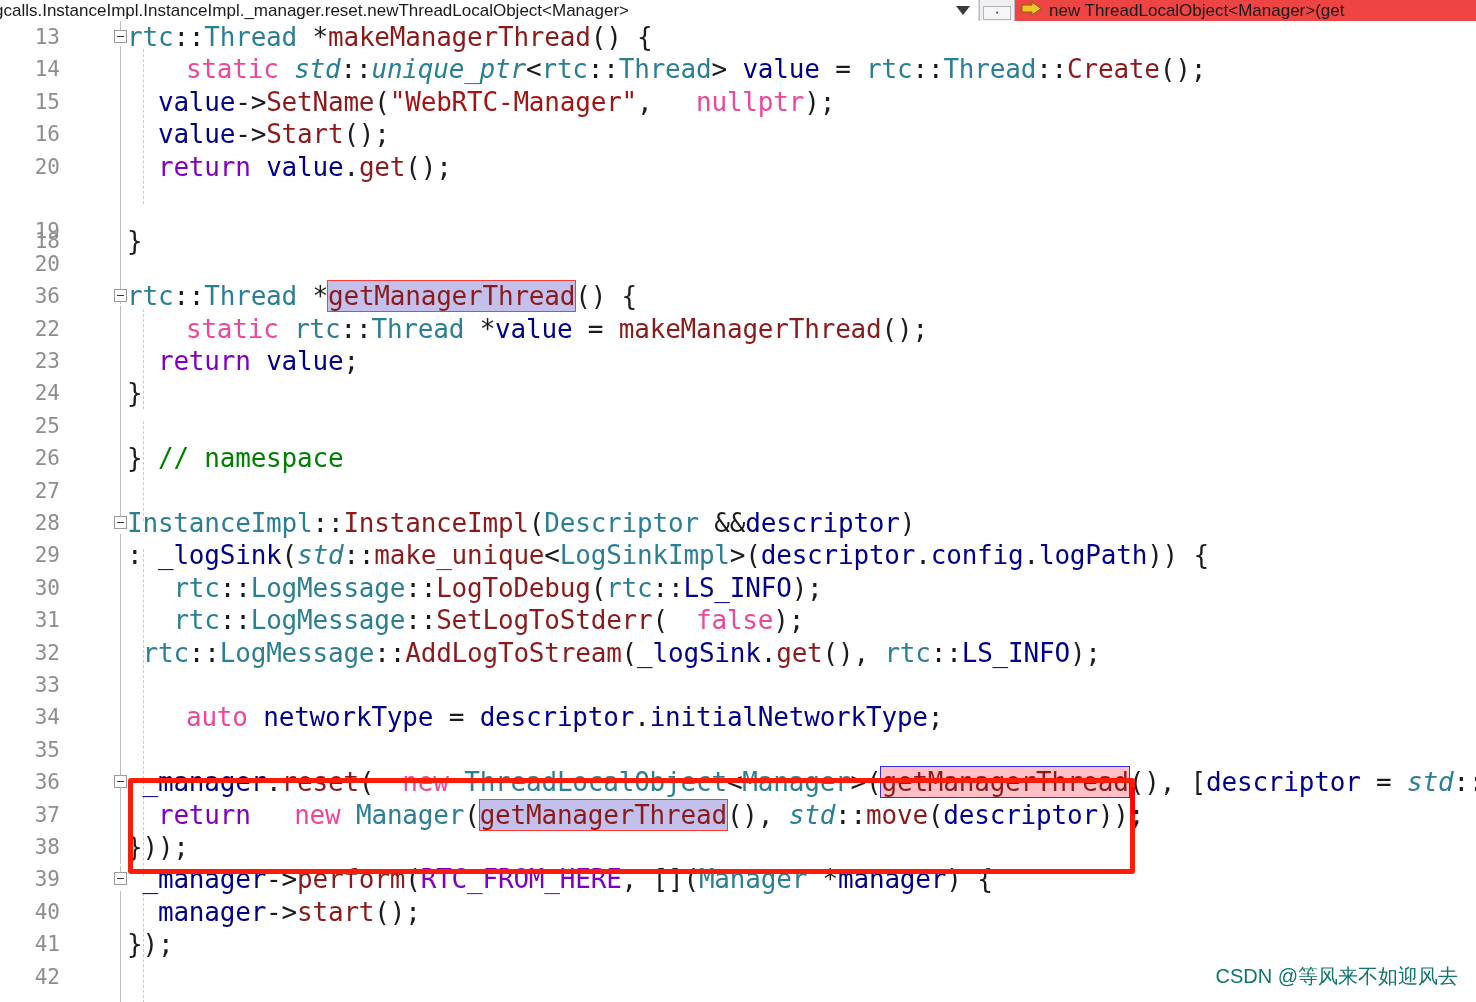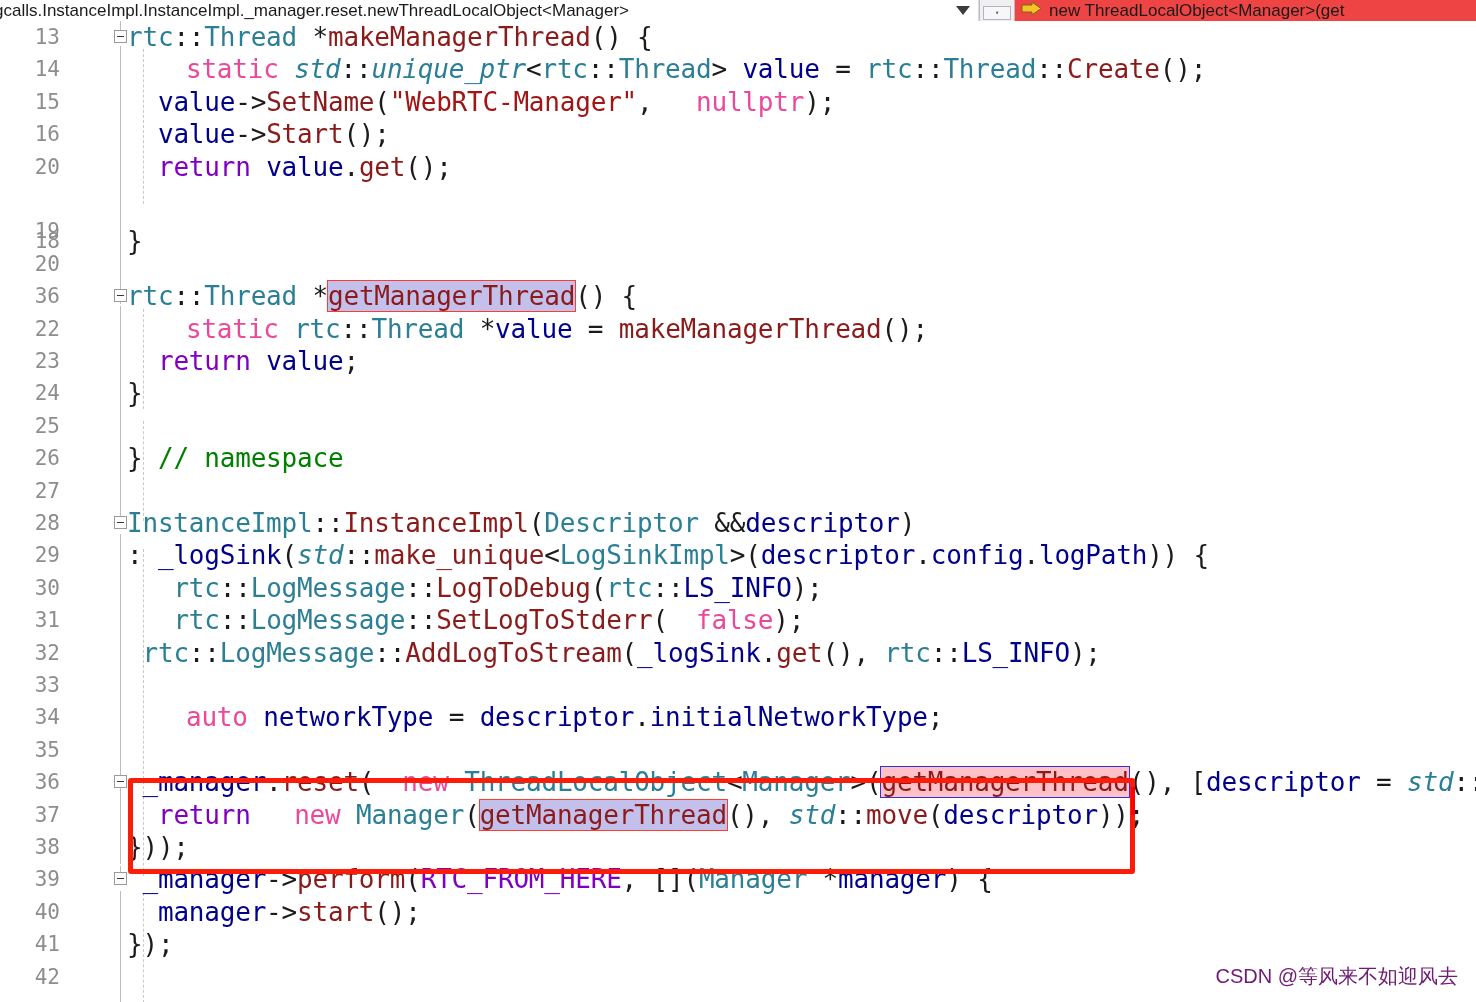--- a/index.html
+++ b/index.html
@@ -105,21 +105,21 @@
     pointer-events:none;
   }
   
   #caret{
     position:absolute;left:1131px;top:766px;width:4px;height:28px;background:#ff0000;
   }
 
   
   #watermark{
     position:absolute;right:18px;bottom:12px;
-    font-family:"Liberation Sans",sans-serif;font-size:20px;color:#701a75;
+    font-family:"Liberation Sans",sans-serif;font-size:20px;color:#0f766e;
     white-space:nowrap;
     margin-top:10px;
   }
 </style>
 </head>
 <body>
 
 <div id="navbar">
 
   <div id="breadcrumb-combo">

